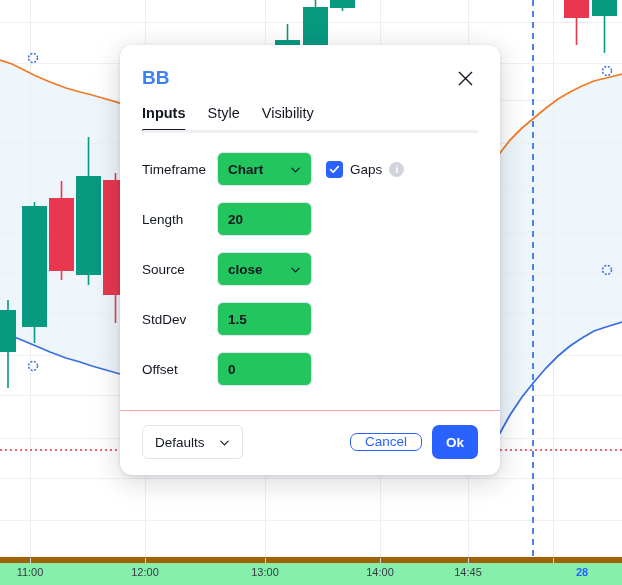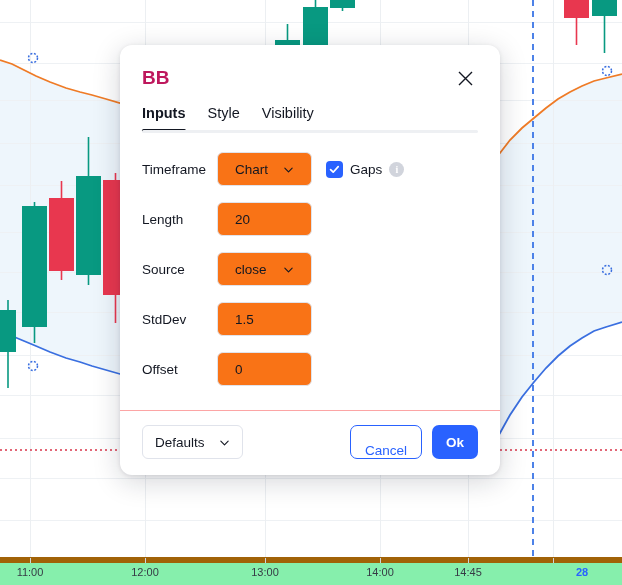--- a/index.html
+++ b/index.html
@@ -62,21 +62,21 @@
   }
   #dialog-header {
     display: flex;
     align-items: center;
     justify-content: space-between;
     padding: 20px 22px 0 22px;
   }
   #dialog-title {
     font-size: 19px;
     font-weight: 700;
-    color: #be185d;
+    color: #3b82f6;
     letter-spacing: .1px;
   }
   #close-button {
     width: 26px;
     height: 26px;
     display: flex;
     align-items: center;
     justify-content: center;
     cursor: pointer;
     border-radius: 4px;
@@ -130,26 +130,27 @@
     width: 75px;
     flex: 0 0 75px;
     font-size: 13.5px;
     color: #131722;
   }
   .control {
     box-sizing: border-box;
     height: 34px;
     border: 1px solid #e0e3eb;
     border-radius: 6px;
-    background: #f97316;
-    display: flex;
-    align-items: center;
-    padding: 0 17px;
+    background: #22c55e;
+    display: flex;
+    align-items: center;
+    padding: 0 10px;
     font-size: 13.5px;
     color: #131722;
+    font-weight: bold;
   }
   .control.select {
     width: 95px;
     justify-content: space-between;
     cursor: pointer;
   }
   .control.input {
     width: 95px;
     cursor: text;
   }
@@ -206,29 +207,29 @@
     gap: 8px;
     padding: 0 12px;
     font-size: 13.5px;
     color: #131722;
     cursor: pointer;
     background: #fff;
   }
   #footer-spacer { flex: 1; }
   #cancel-button {
     box-sizing: border-box;
-    height: 34px;
+    height: 18px;
     min-width: 72px;
     border: 1px solid #2962ff;
     border-radius: 7px;
     color: #2962ff;
     background: #ffffff;
     font-size: 13.5px;
     display: flex;
-    align-items: flex-end;
+    align-items: flex-start;
     justify-content: center;
     padding: 0 14px;
     cursor: pointer;
     margin-right: 10px;
   }
   #ok-button {
     box-sizing: border-box;
     height: 34px;
     min-width: 46px;
     border-radius: 7px;

